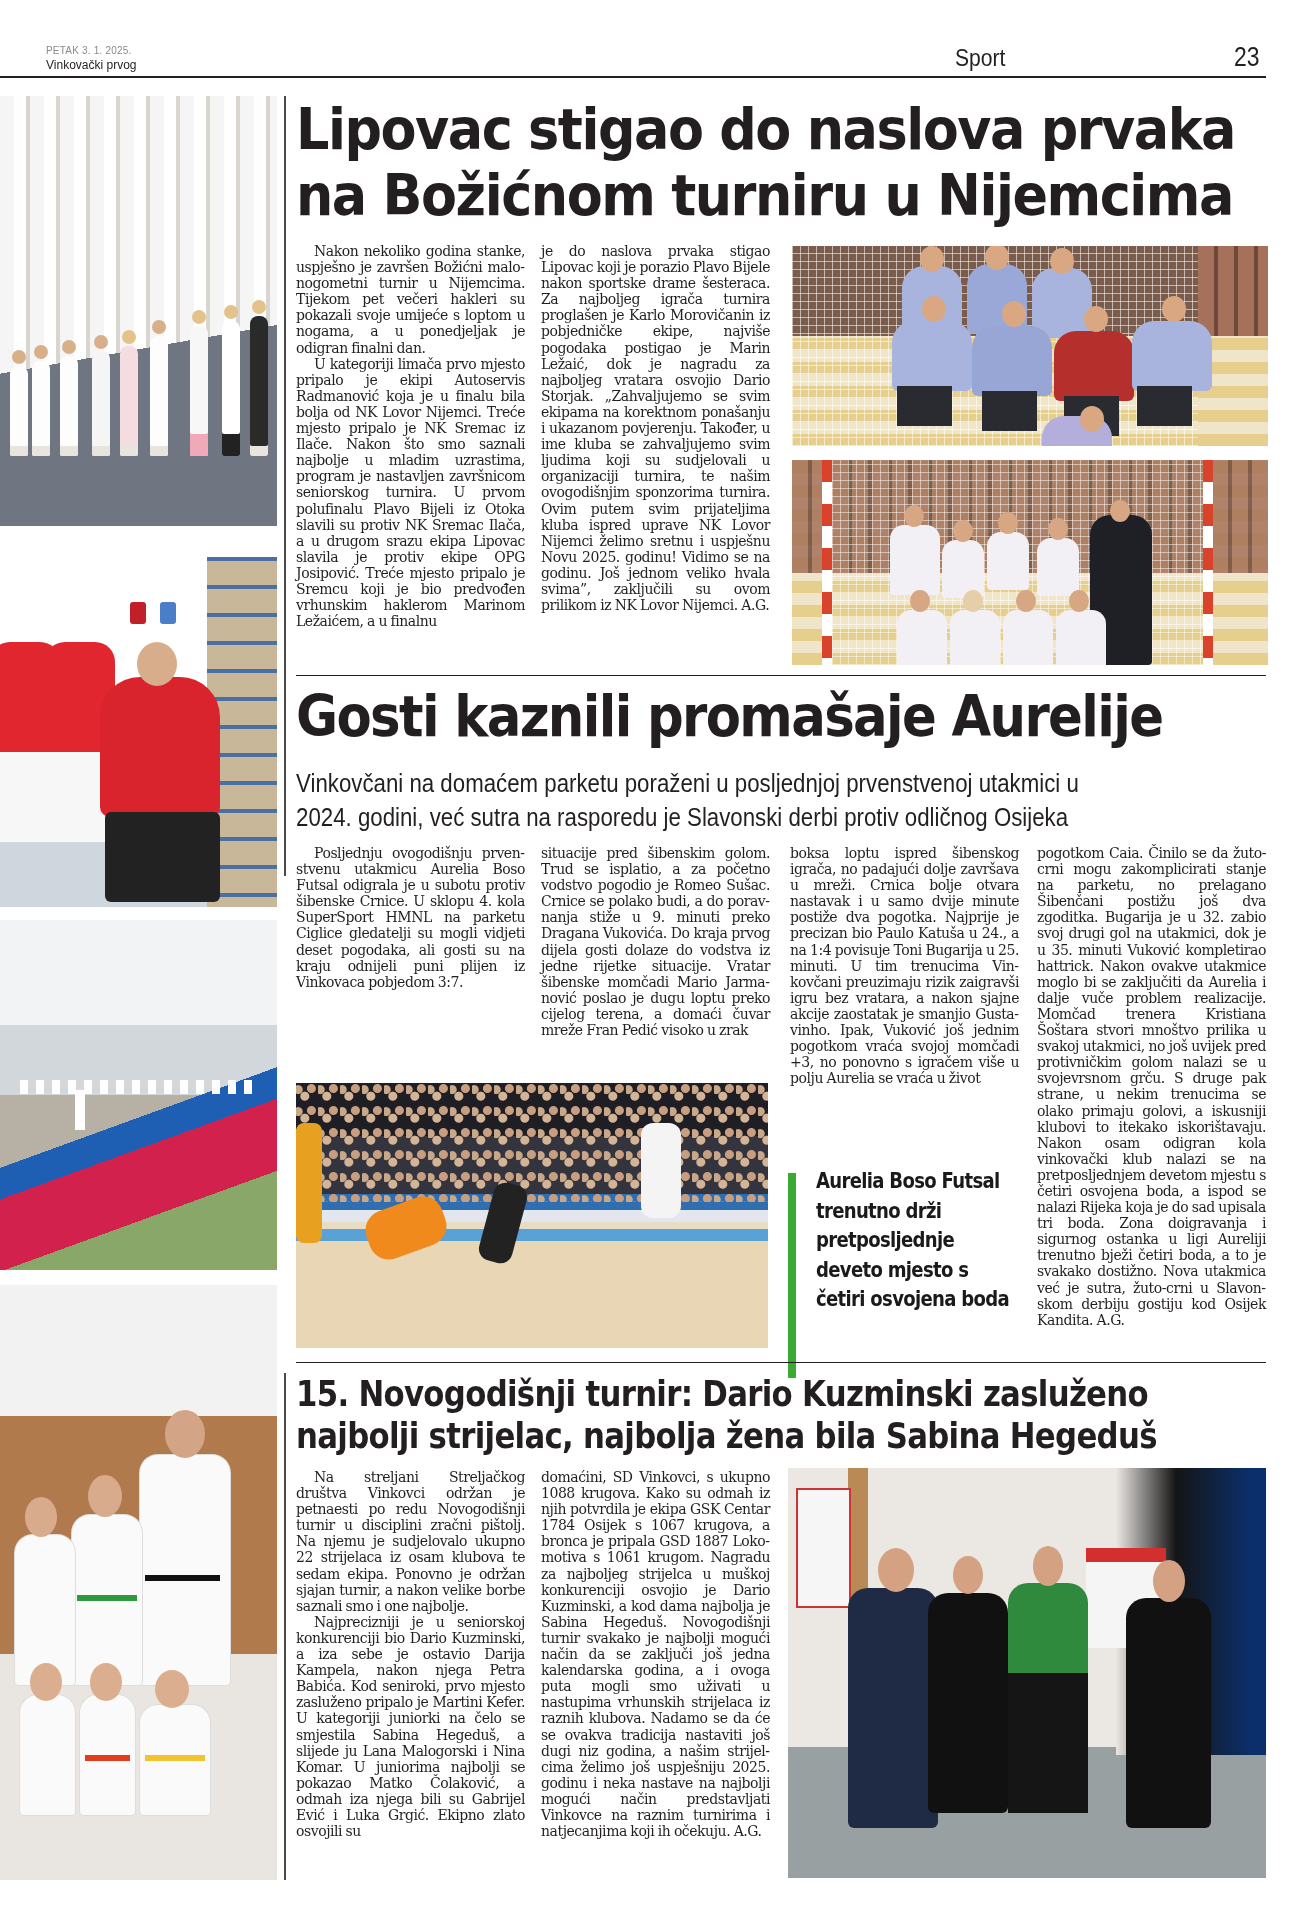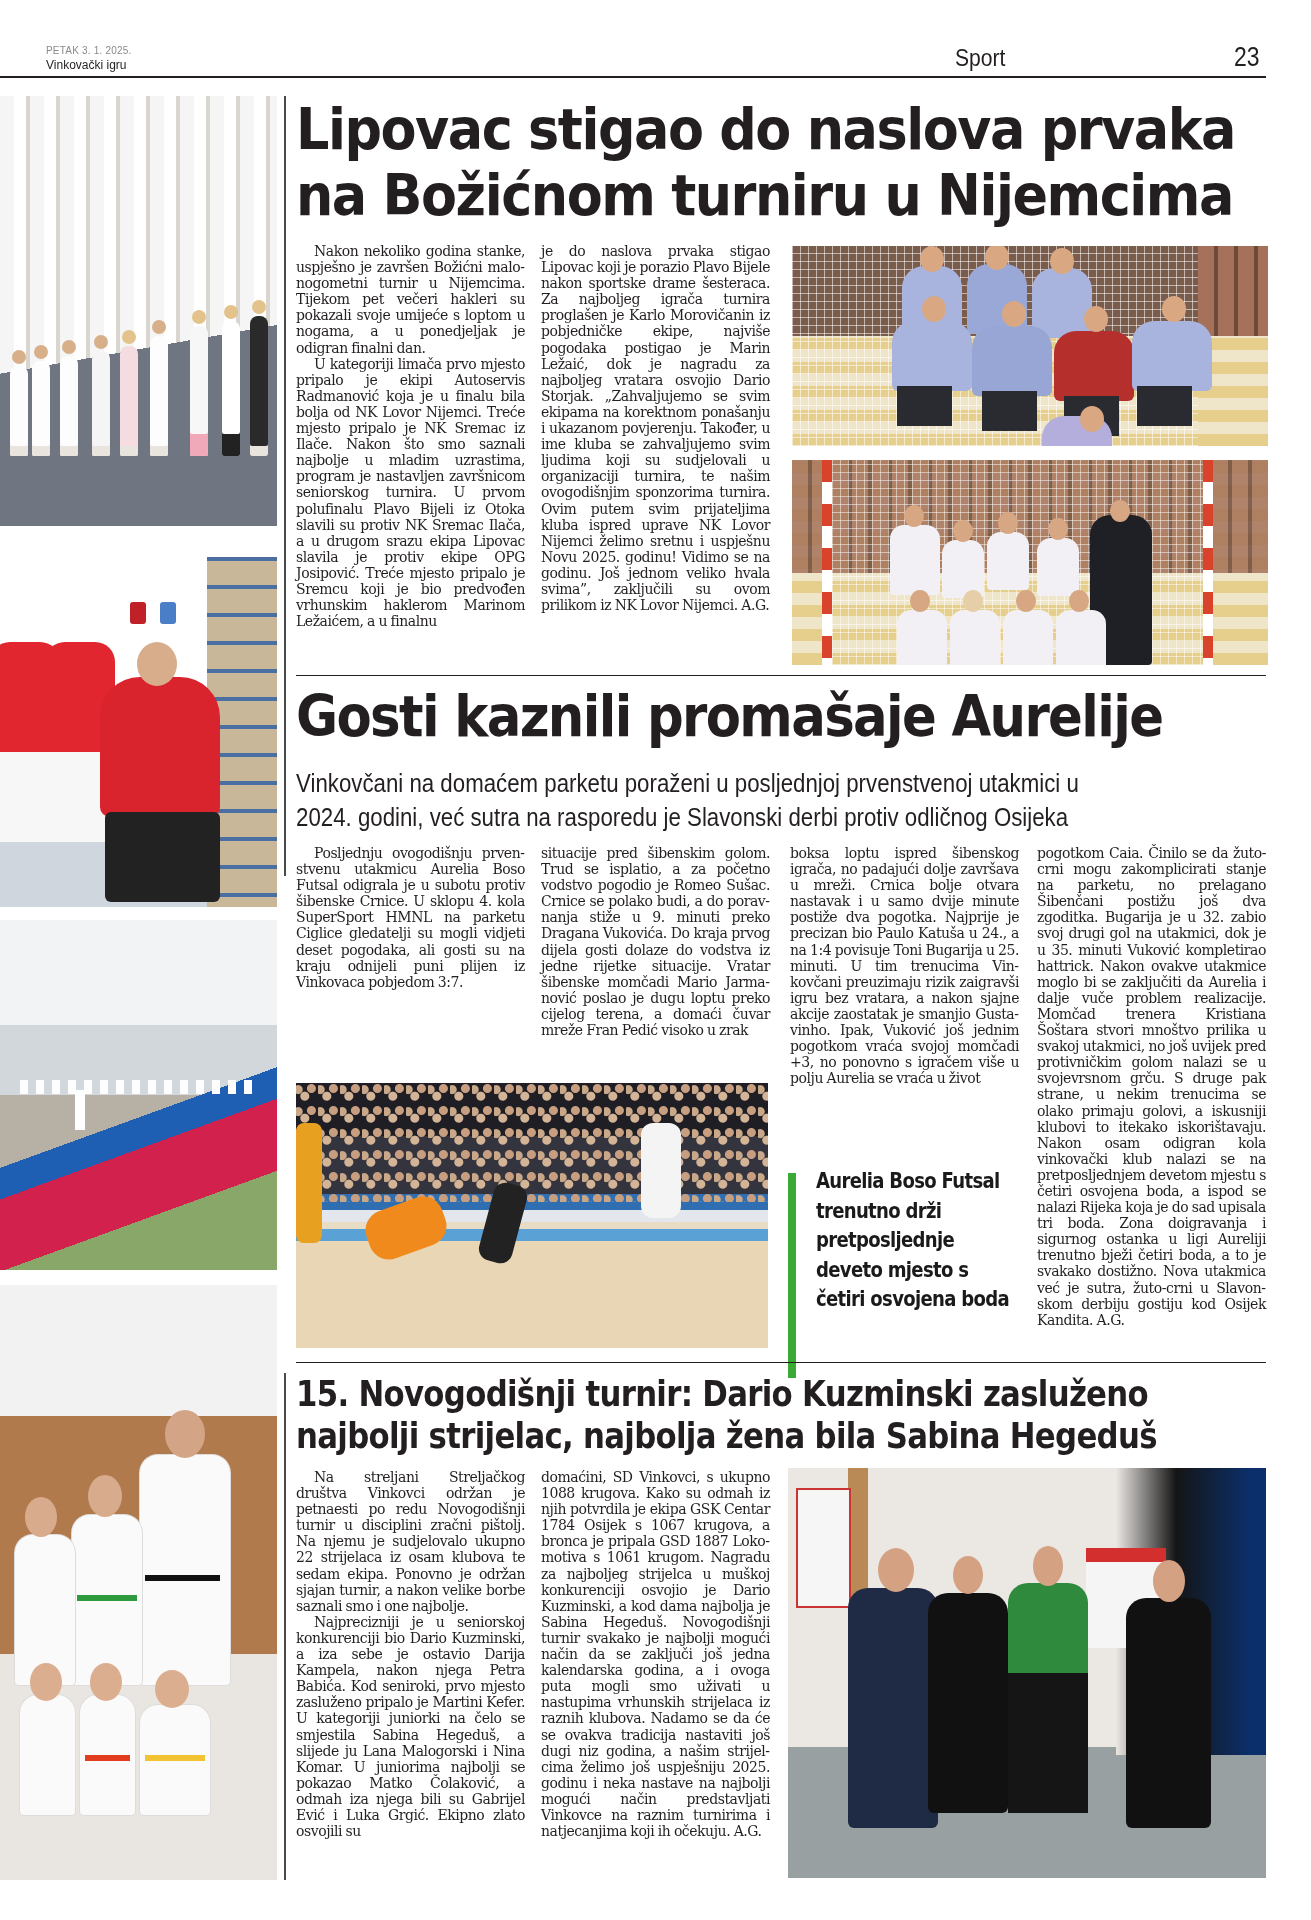--- a/index.html
+++ b/index.html
@@ -111,21 +111,21 @@
   
   .a3-title { position: absolute; left: 296px; top: 1373px; width: 1100px; font-family: "DejaVu Sans", sans-serif; font-weight: bold; font-size: 35px; line-height: 42px; letter-spacing: -0.8px; color: #231f20; transform: scaleX(0.88); transform-origin: left top; white-space: nowrap; }
   .a3-col1 { left: 296px; top: 1469px; width: 229px; }
   .a3-col2 { left: 541px; top: 1469px; width: 229px; }
 </style>
 </head>
 <body>
 
 <div>
   <div class="hdr-date">PETAK 3. 1. 2025.</div>
-  <div class="hdr-paper">Vinkovački igru</div>
+  <div class="hdr-paper">Vinkovački prvog</div>
   <div class="hdr-section">Sport</div>
   <div class="hdr-page">23</div>
   <div class="hdr-rule"></div>
 </div>
 
 <div class="photo ph-karate1">
   <div class="kid" style="left:10px;height:90px"></div>
     <div class="head" style="left:12px;bottom:162px"></div>
   <div class="kid" style="left:32px;height:95px"></div>
     <div class="head" style="left:34px;bottom:167px"></div>

